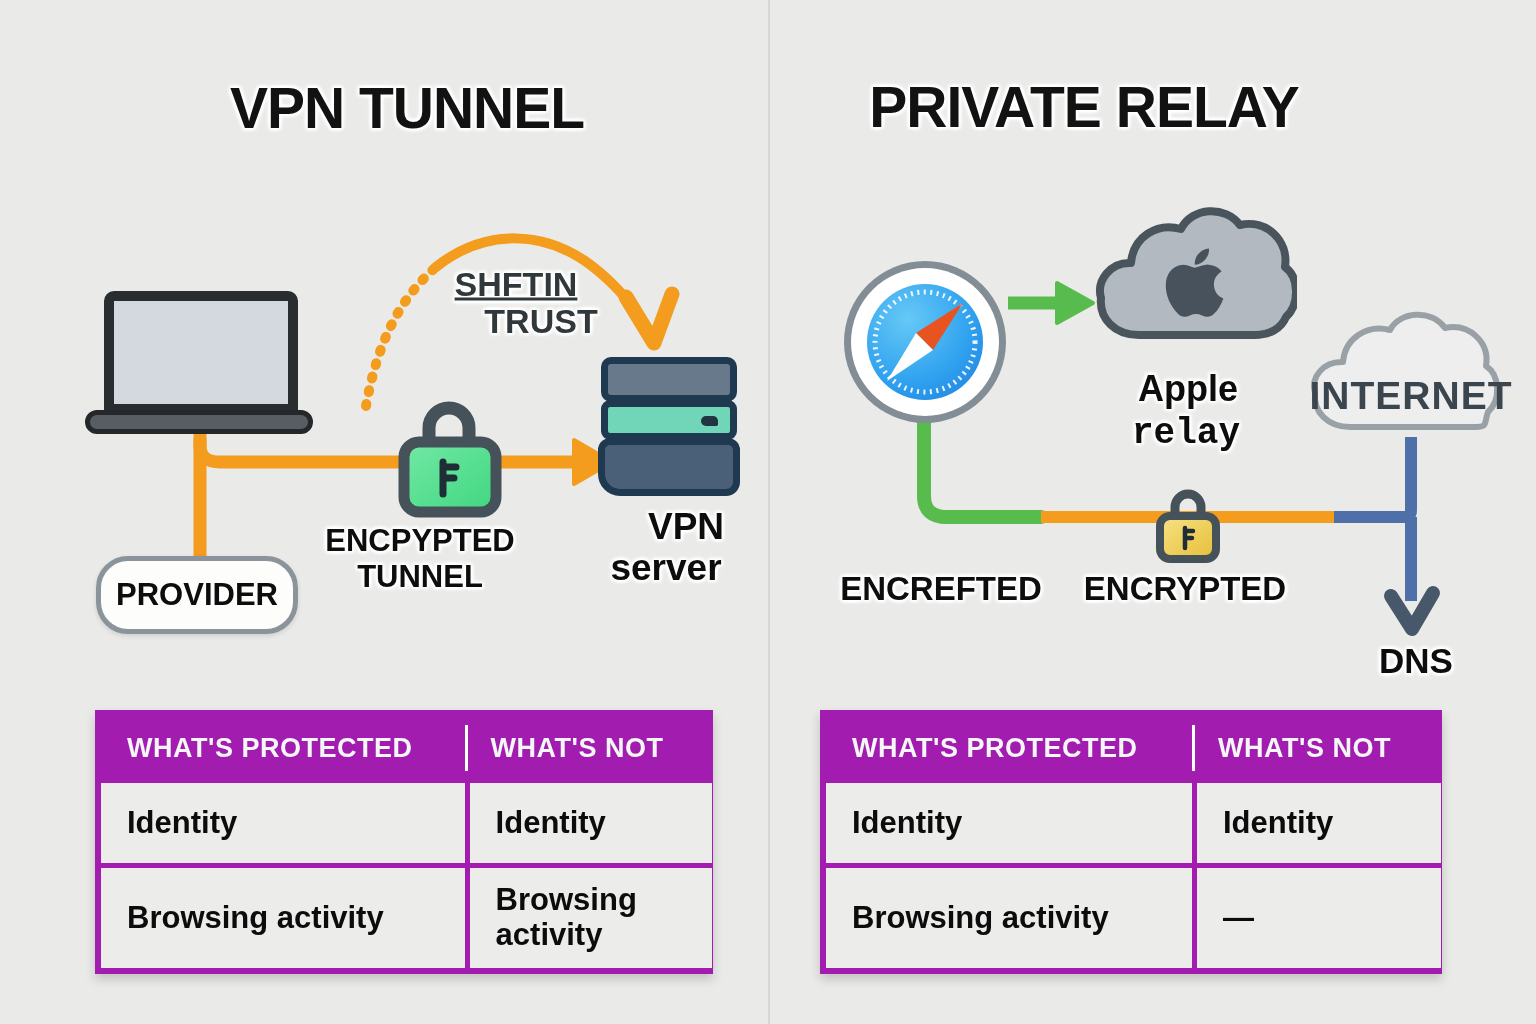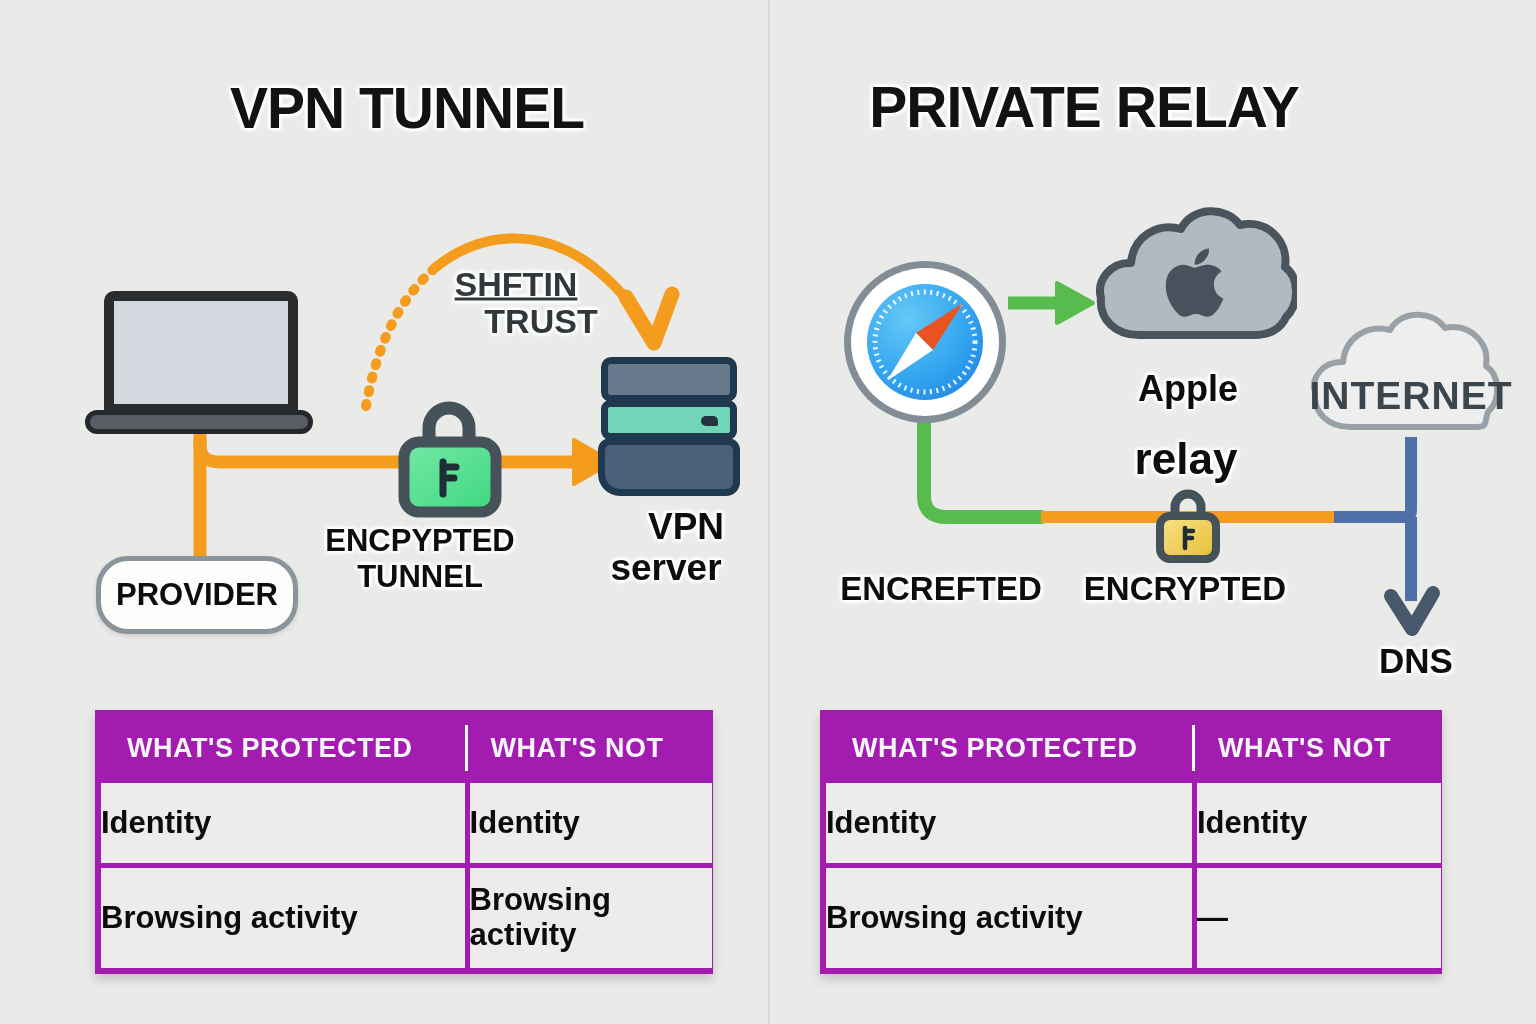--- a/index.html
+++ b/index.html
@@ -56,21 +56,21 @@
   
   .vtable {
     position:absolute; z-index:3; background:#a21caf; padding:6px;
     box-shadow:0 5px 10px rgba(0,0,0,0.18);
   }
   .vt-head { position:relative; display:grid; grid-template-columns:60% 40%; height:64px; align-items:center; }
   .vt-head .hc { color:#f4f6f8; font-size:27px; font-weight:bold; padding-left:26px; letter-spacing:0.5px; white-space:nowrap; }
   .vt-divider { position:absolute; left:60%; top:9px; bottom:9px; width:3px; background:#fff; }
   .vt-body { display:grid; grid-template-columns:60% 40%; grid-template-rows:80px 100px; gap:5px; margin-top:3px; }
   .vt-cell {
-    background:#ececea; display:flex; align-items:center; 
+    background:#ececea; display:flex; align-items:center; padding-left:26px;
     font-size:31px; font-weight:bold; color:#0c0c0c; line-height:1.12;
   }
 </style>
 </head>
 <body>
 
 <div class="stage">
 
   <div class="divider"></div>
 
@@ -177,21 +177,21 @@
     </svg>
 
     <svg class="icon-abs" style="left:1085px; top:197px;" width="212" height="150" viewBox="0 0 212 150">
       <path d="M170,138 H54 C30,138 14,122 16,101 C11,83 26,65 46,66 C48,40 72,25 96,32 C107,10 140,8 155,28 C181,22 204,43 200,70 C214,80 215,107 201,120 C196,132 184,138 170,138 Z" fill="#b2b9c0" stroke="#49545c" stroke-width="8" stroke-linejoin="round"></path>
       <g transform="translate(64,40) scale(3.8)">
         <path d="M17.05 20.28c-.98.95-2.05.8-3.08.35-1.09-.46-2.09-.48-3.24 0-1.44.62-2.2.44-3.06-.35C2.79 15.25 3.51 7.59 9.05 7.31c1.35.07 2.29.74 3.08.8 1.18-.24 2.31-.93 3.57-.84 1.51.12 2.65.72 3.4 1.8-3.12 1.87-2.38 5.98.48 7.13-.57 1.5-1.31 2.99-2.54 4.09zM12.03 7.25c-.15-2.23 1.66-4.07 3.74-4.25.29 2.58-2.34 4.5-3.74 4.25z" fill="#47525c"></path>
       </g>
     </svg>
 
     <div class="lbl halo" style="left:1188px; top:389px; font-size:36px;">Apple</div>
-    <div class="lbl halo" style="left:1186px; top:459px; font-size:44px;">relay</div>
+    <div class="lbl halo" style="left:1186px; top:433px; font-size:36px;font-family:Liberation Mono, monospace;">relay</div>
 
     <svg class="icon-abs" style="left:1300px; top:299px;" width="218" height="140" viewBox="0 0 218 140">
       <path d="M176,128 H50 C28,128 13,113 15,94 C10,78 24,62 43,63 C45,39 67,25 90,31 C100,12 131,10 145,29 C169,24 190,43 186,67 C200,76 201,101 188,113 C184,124 188,128 176,128 Z" fill="#edeeed" stroke="#99a1a7" stroke-width="6" stroke-linejoin="round"></path>
     </svg>
     <div class="lbl" style="left:1411px; top:396px; font-size:39px; color:#3b454d; letter-spacing:1px;">INTERNET</div>
 
     <svg class="icon-abs" style="left:1155px; top:481px;" width="66" height="82" viewBox="0 0 66 82">
       <defs>
         <linearGradient id="yg" x1="0" y1="0" x2="1" y2="1">
           <stop offset="0" stop-color="#f7e387"></stop>

